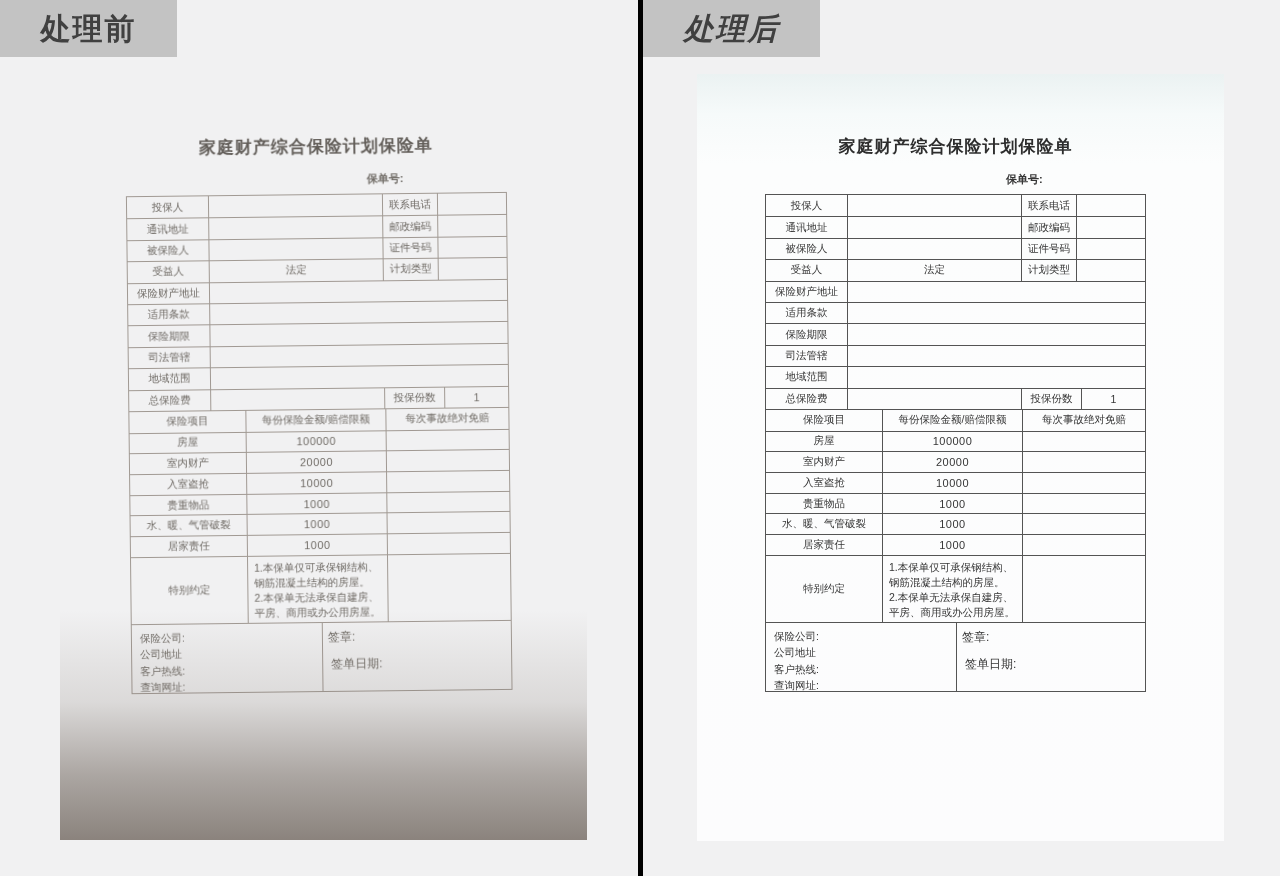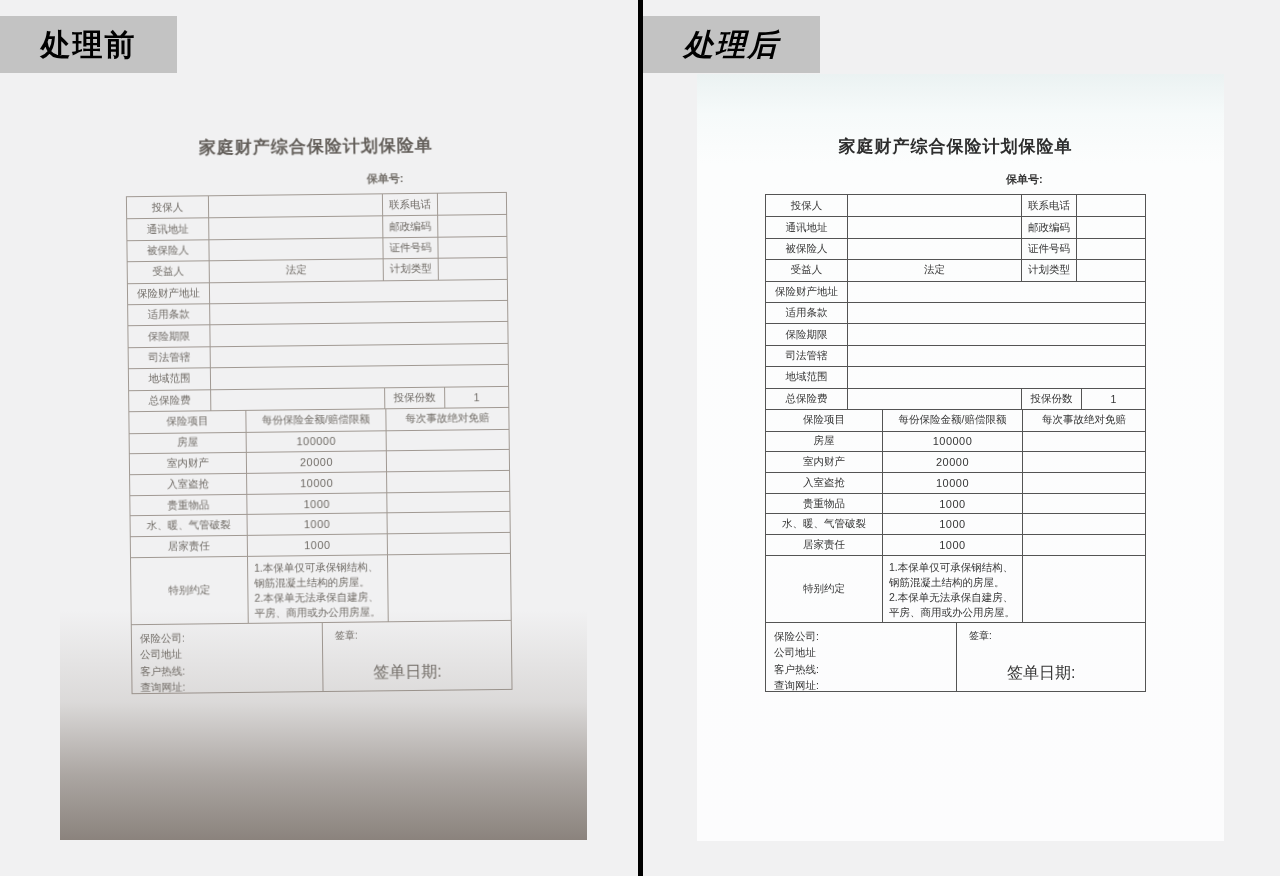--- a/index.html
+++ b/index.html
@@ -11,22 +11,22 @@
   }
 
   
   .divider {
     position: absolute; left: 638px; top: 0; width: 5px; height: 876px;
     background: #000;
   }
 
   
   .corner-label {
-    position: absolute; top: 16px; width: 177px; height: 57px;
-    background: #c3c3c3; color: #000000;
+    position: absolute; top: 0; width: 177px; height: 57px;
+    background: #c3c3c3; color: #404040;
     font-size: 30px; font-weight: bold; line-height: 57px; text-align: center;
     letter-spacing: 2px;
   }
   .corner-label.before { left: 0; }
   .corner-label.after  { left: 643px; font-style: italic; }
 
   
   .panel-page {
     position: absolute; top: 74px; width: 527px; height: 767px;
   }
@@ -100,22 +100,22 @@
     display: block; text-align: left; padding: 4px 6px;
     font-size: 10.5px; line-height: 15px;
   }
   .special-text div { margin: 0; }
 
   .footer-info {
     display: block; text-align: left; padding: 5px 8px;
     font-size: 10.5px; line-height: 16.5px;
   }
   .footer-seal { position: relative; display: block; }
-  .seal-label { position: absolute; top: 6px; left: 12px; font-size: 10px; }
-  .date-label { position: absolute; bottom: 7px; left: 8px; font-size: 16px; margin-left: 42px; }
+  .seal-label { position: absolute; top: 6px; left: 5px; font-size: 12px; }
+  .date-label { position: absolute; bottom: 18px; left: 8px; font-size: 12px; }
 </style>
 </head>
 <body>
 
 <div class="divider"></div>
 
 <div class="corner-label before">处理前</div>
 <div class="corner-label after">处理后</div>
 
 <div class="panel-page panel-before">

